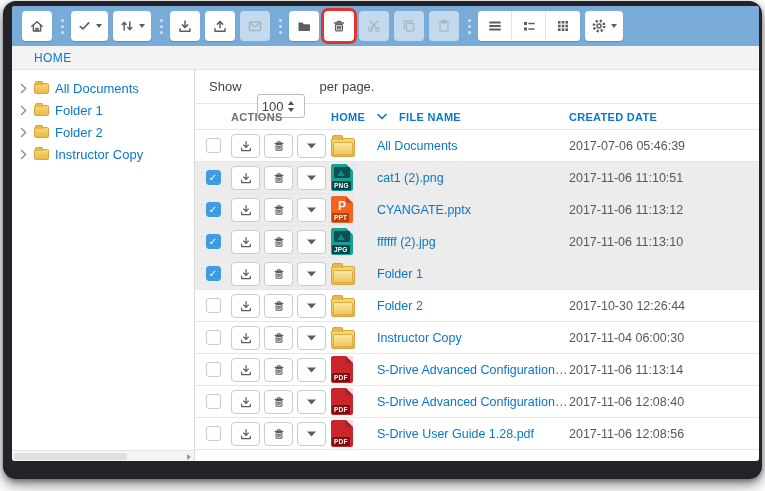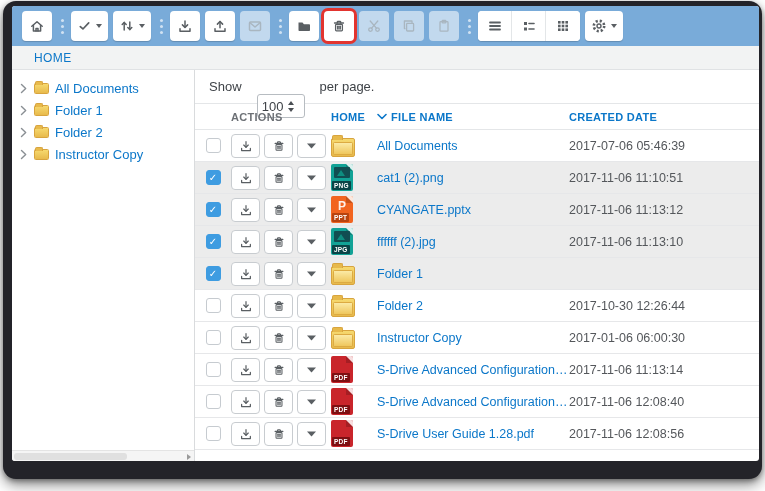--- a/index.html
+++ b/index.html
@@ -53,21 +53,21 @@
   .spin-arrows .up { width:0;height:0;border-left:3.5px solid transparent;border-right:3.5px solid transparent;border-bottom:4.5px solid #4a4e53; }
   .spin-arrows .dn { width:0;height:0;border-left:3.5px solid transparent;border-right:3.5px solid transparent;border-top:4.5px solid #4a4e53; }
 
   
   .thead { height:26px; display:flex; align-items:center; font-size:11px; font-weight:bold; letter-spacing:.3px; border-bottom:1px solid #e4e6e8; flex:0 0 auto; }
   .thead .h-blue { color:#0b77c9; }
   .thead .h-gray { color:#6d7176; }
   .col-cb { width:36px; flex:0 0 auto; display:flex; justify-content:center; }
   .col-act { width:100px; flex:0 0 auto; display:flex; gap:4px; align-items:center; }
   .col-type { width:46px; flex:0 0 auto; display:flex; align-items:center; }
-  .col-name { width:192px; flex:0 0 auto; display:flex; align-items:center; gap:4px; overflow:hidden; }
+  .col-name { width:192px; flex:0 0 auto; display:flex; align-items:center; gap:12px; overflow:hidden; }
   .col-date { flex:1; min-width:0; }
 
   .trow { height:32px; display:flex; align-items:center; border-bottom:1px solid #e6e7e9; background:#fff; }
   .trow.sel { background:#ececec; }
   .cb { width:15px; height:15px; border:1px solid #c6cbd0; border-radius:3px; background:#fff; display:flex; align-items:center; justify-content:center; cursor:pointer; }
   .cb.checked { background:#3e9ce1; border-color:#3e9ce1; }
   .cb.checked::after { content:"\2713"; color:#fff; font-size:10px; line-height:1; }
   .abtn { width:29px; height:24px; background:#fff; border:1px solid #c8ccd0; border-radius:4px; display:flex; align-items:center; justify-content:center; cursor:pointer; }
   .flink { color:#0b77c9; font-size:12.5px; text-decoration:none; white-space:nowrap; overflow:hidden; text-overflow:ellipsis; cursor:pointer; }
   .cell-date { color:#54575b; font-size:12.5px; white-space:nowrap; }
@@ -639,21 +639,21 @@
     <div class="col-type">
       <span class="ficon folder">
         <span class="art"></span>
         
         
       </span>
     </div>
     <div class="col-name">
                 <a class="flink">Instructor Copy</a>
               </div>
-    <div class="col-date cell-date">2017-01-06 06:00:30</div>
+    <div class="col-date cell-date">2017-11-04 06:00:30</div>
   </div>
 
   <div class="trow">
     <div class="col-cb">
                 <span class="cb"></span>
               </div>
     <div class="col-act">
       <button class="abtn">
         <svg width="14" height="14" viewBox="0 0 16 16">
                     <g class="icon-stroke" style="stroke-width:1.4">

